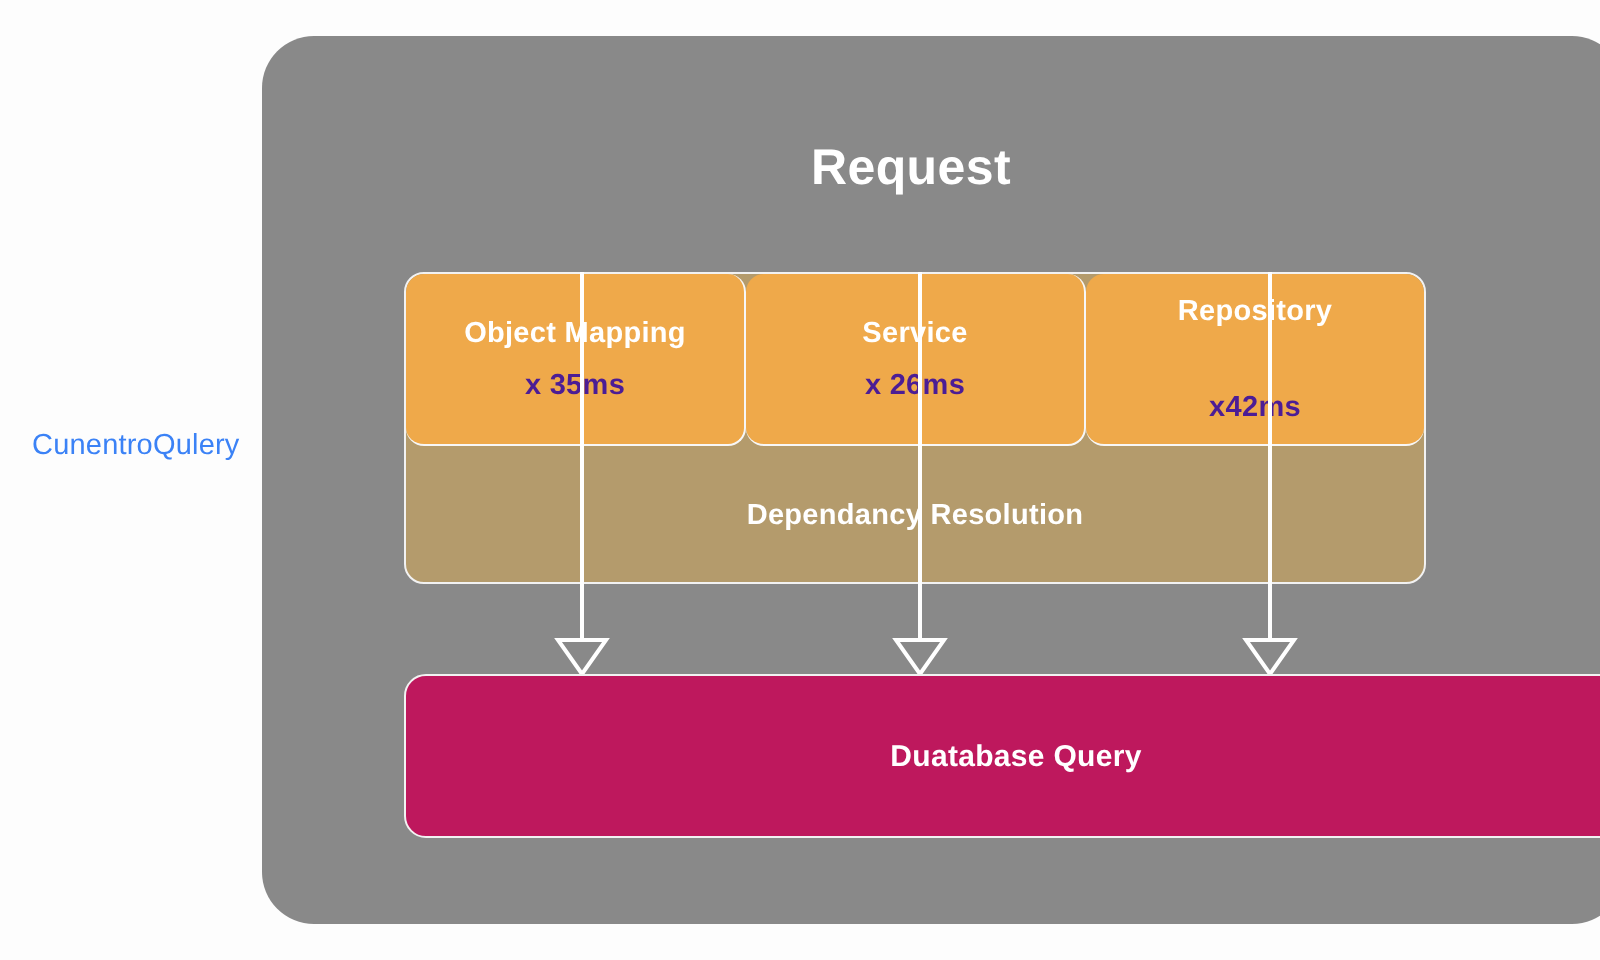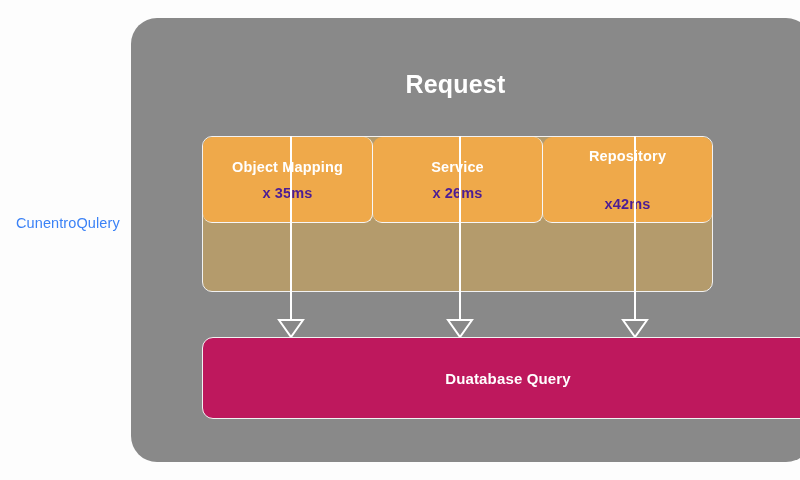--- a/index.html
+++ b/index.html
@@ -189,20 +189,23 @@
           <div class="stage-time">x 26ms</div>
         </div>
 
         <div class="stage-cell">
           <div class="stage-name">Repository</div>
           <div class="stage-time">x42ms</div>
         </div>
 
       </div>
 
+      <div class="resolution-band">
+        <div class="resolution-label">Dependancy Resolution</div>
+      </div>
 
     </div>
 
     <svg class="arrows-svg" viewBox="0 0 649 444">
 
       <g>
         <line x1="160" y1="118" x2="160" y2="302" stroke="#ffffff" stroke-width="2"></line>
         <polygon points="148,302 172,302 160,319" fill="none" stroke="#ffffff" stroke-width="2"></polygon>
       </g>
 

